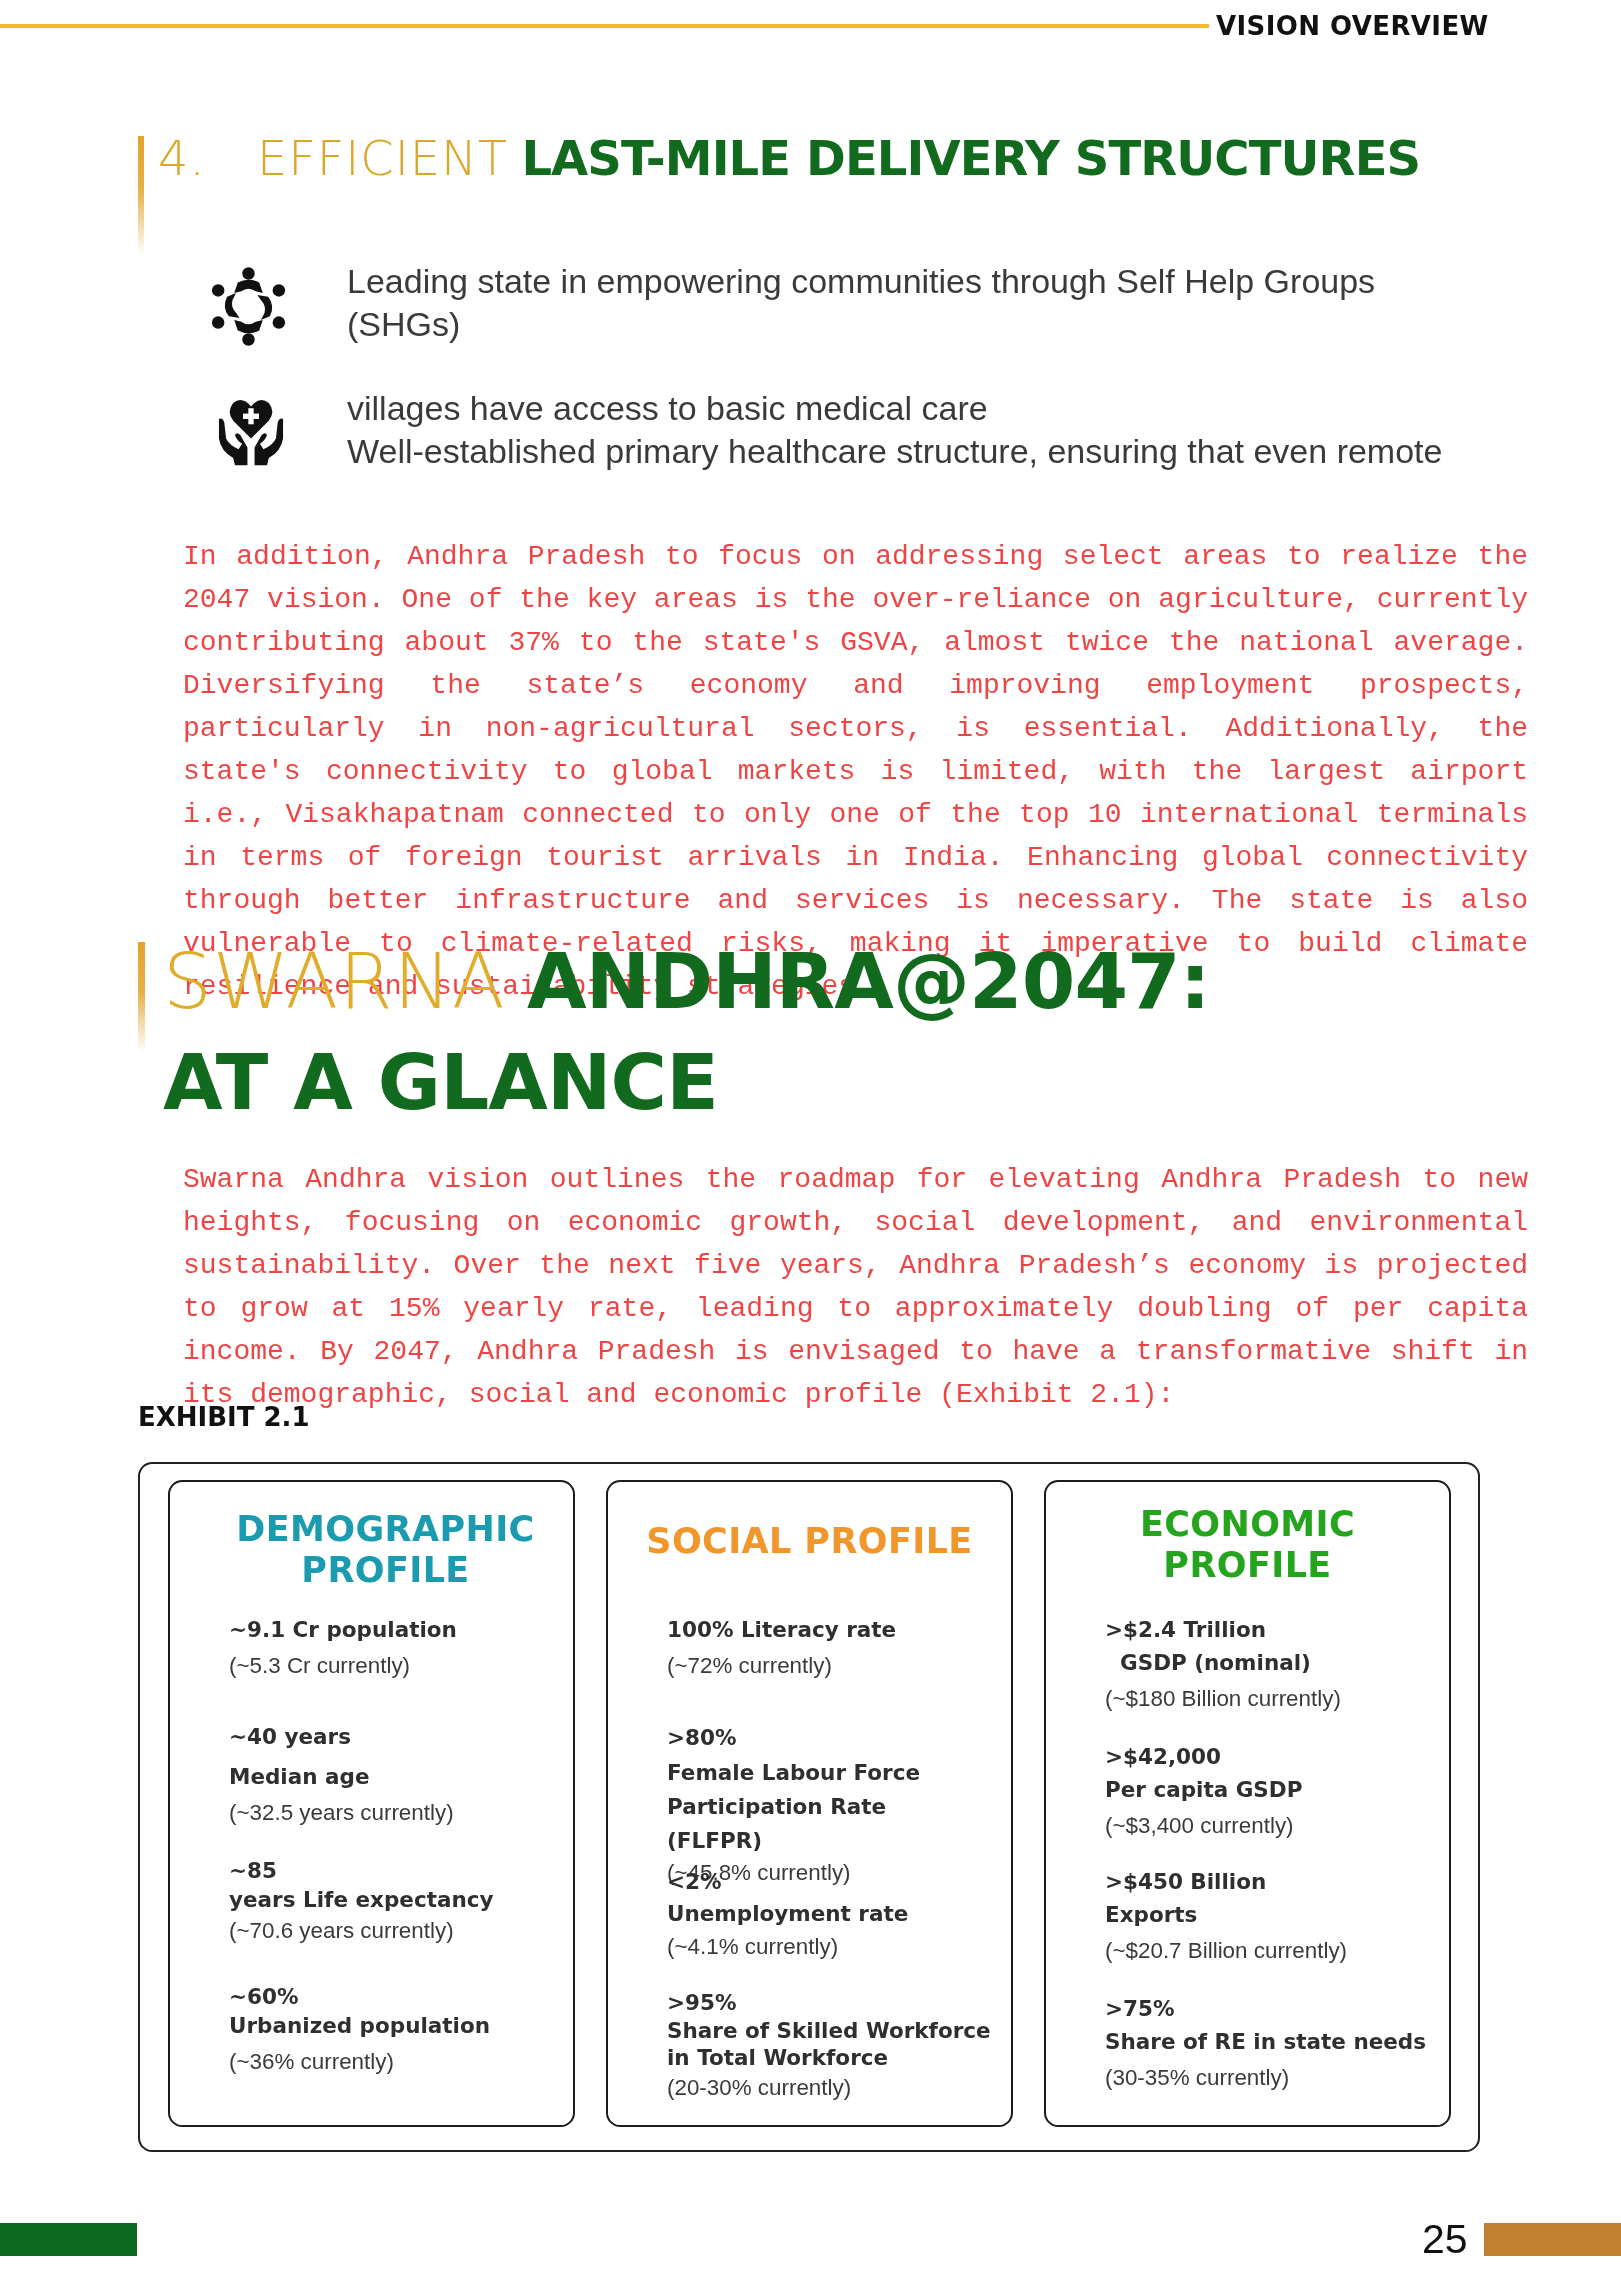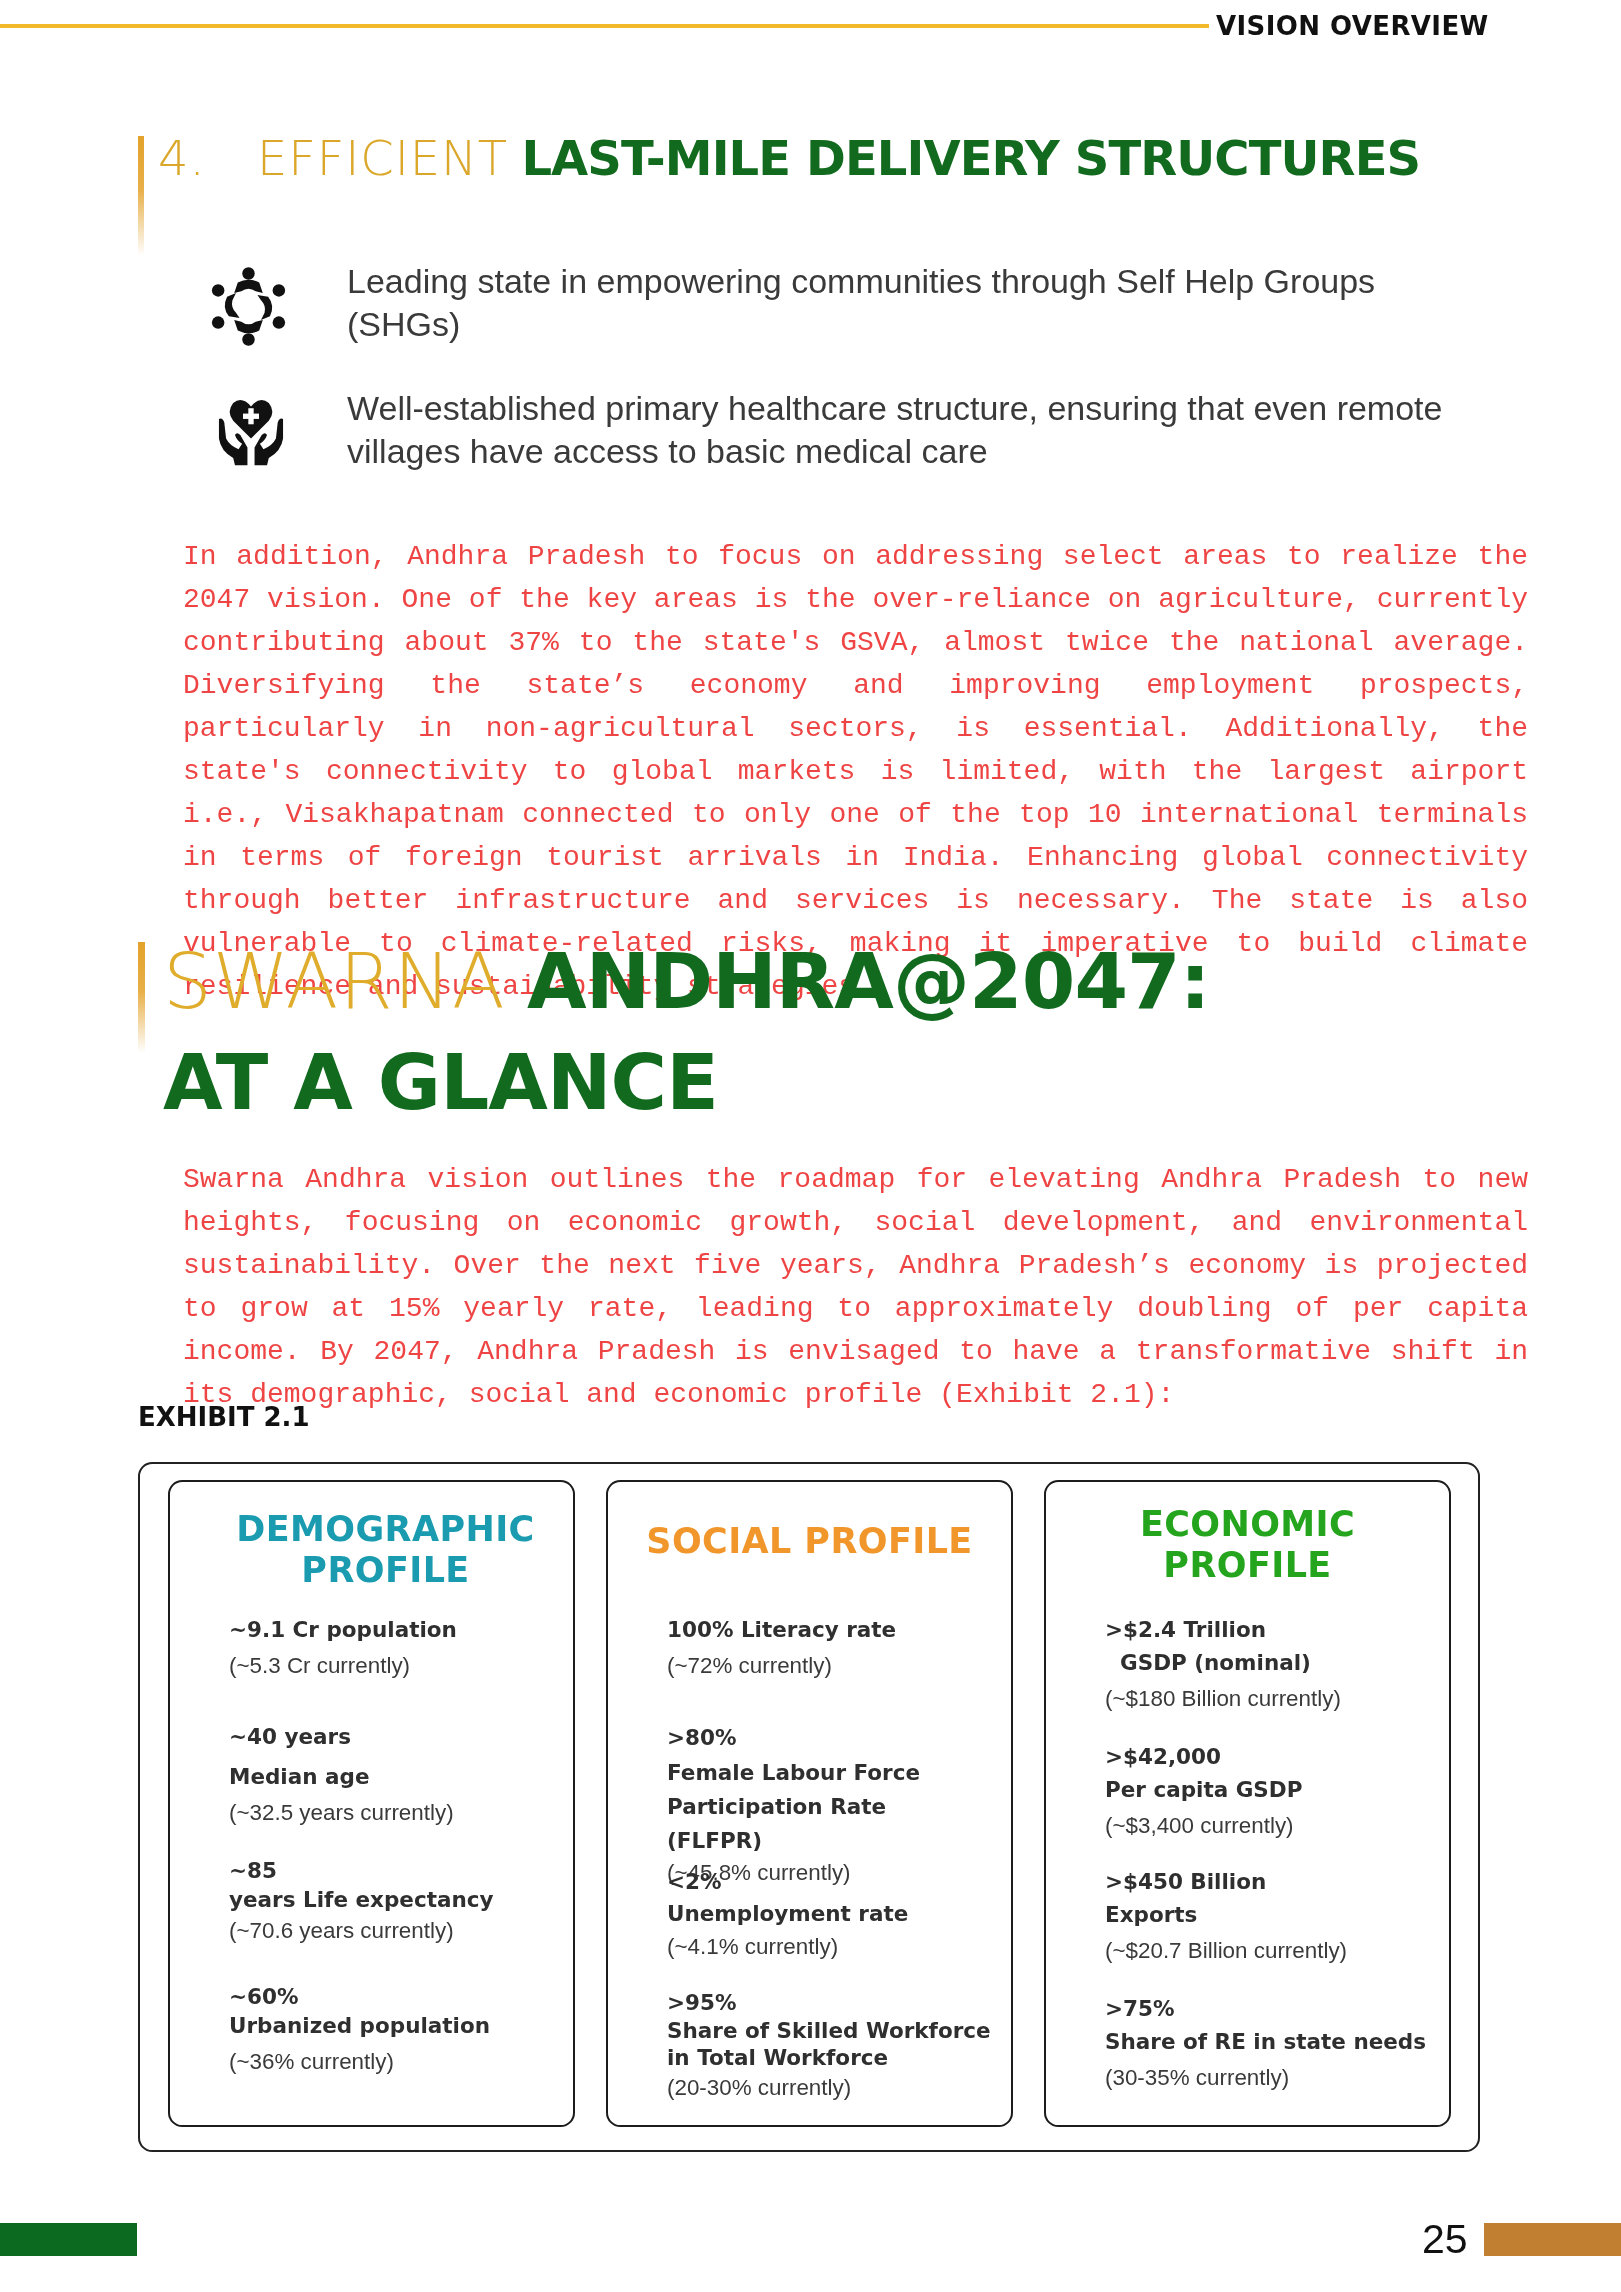--- a/index.html
+++ b/index.html
@@ -84,22 +84,22 @@
 <div class="abs icon" style="left:215px; top:394px;">
   <svg width="72" height="73" viewBox="0 0 80 82">
     <path fill="#111" d="M40 50 L20 30 Q12 20 20 10 Q30 2 40 14 Q50 2 60 10 Q68 20 60 30 Z"></path>
     <rect x="37" y="16" width="6" height="18" fill="#fff"></rect>
     <rect x="31" y="22" width="18" height="6" fill="#fff"></rect>
     <path fill="#111" d="M4 28 Q8 26 10 32 L12 50 Q16 58 26 62 L30 56 Q24 52 22 46 Q24 42 28 46 L36 60 L36 80 L22 80 L20 72 Q6 64 4 50 Z"></path>
     <path fill="#111" d="M76 28 Q72 26 70 32 L68 50 Q64 58 54 62 L50 56 Q56 52 58 46 Q56 42 52 46 L44 60 L44 80 L58 80 L60 72 Q74 64 76 50 Z"></path>
   </svg>
 </div>
 <div class="abs bullet-text" style="left:347px; top:387px;">
+  <div>villages have access to basic medical care</div>
   <div>Well-established primary healthcare structure, ensuring that even remote</div>
-  <div>villages have access to basic medical care</div>
 </div>
 
 <div class="abs para" style="top:535px;">In addition, Andhra Pradesh to focus on addressing select areas to realize the 2047 vision. One of the key areas is the over-reliance on agriculture, currently contributing about 37% to the state's GSVA, almost twice the national average. Diversifying the state’s economy and improving employment prospects, particularly in non-agricultural sectors, is essential. Additionally, the state's connectivity to global markets is limited, with the largest airport i.e., Visakhapatnam connected to only one of the top 10 international terminals in terms of foreign tourist arrivals in India. Enhancing global connectivity through better infrastructure and services is necessary. The state is also vulnerable to climate-related risks, making it imperative to build climate resilience and sustainability strategies.</div>
 
 <div class="abs accent-bar" style="left:138px; top:942px; height:111px; width:7.2px;"></div>
 <div class="abs h2" style="left:163px; top:931px;">
   <div><span class="light">SWARNA</span> <span class="bold">ANDHRA@2047:</span></div>
   <div><span class="bold">AT A GLANCE</span></div>
 </div>
 

